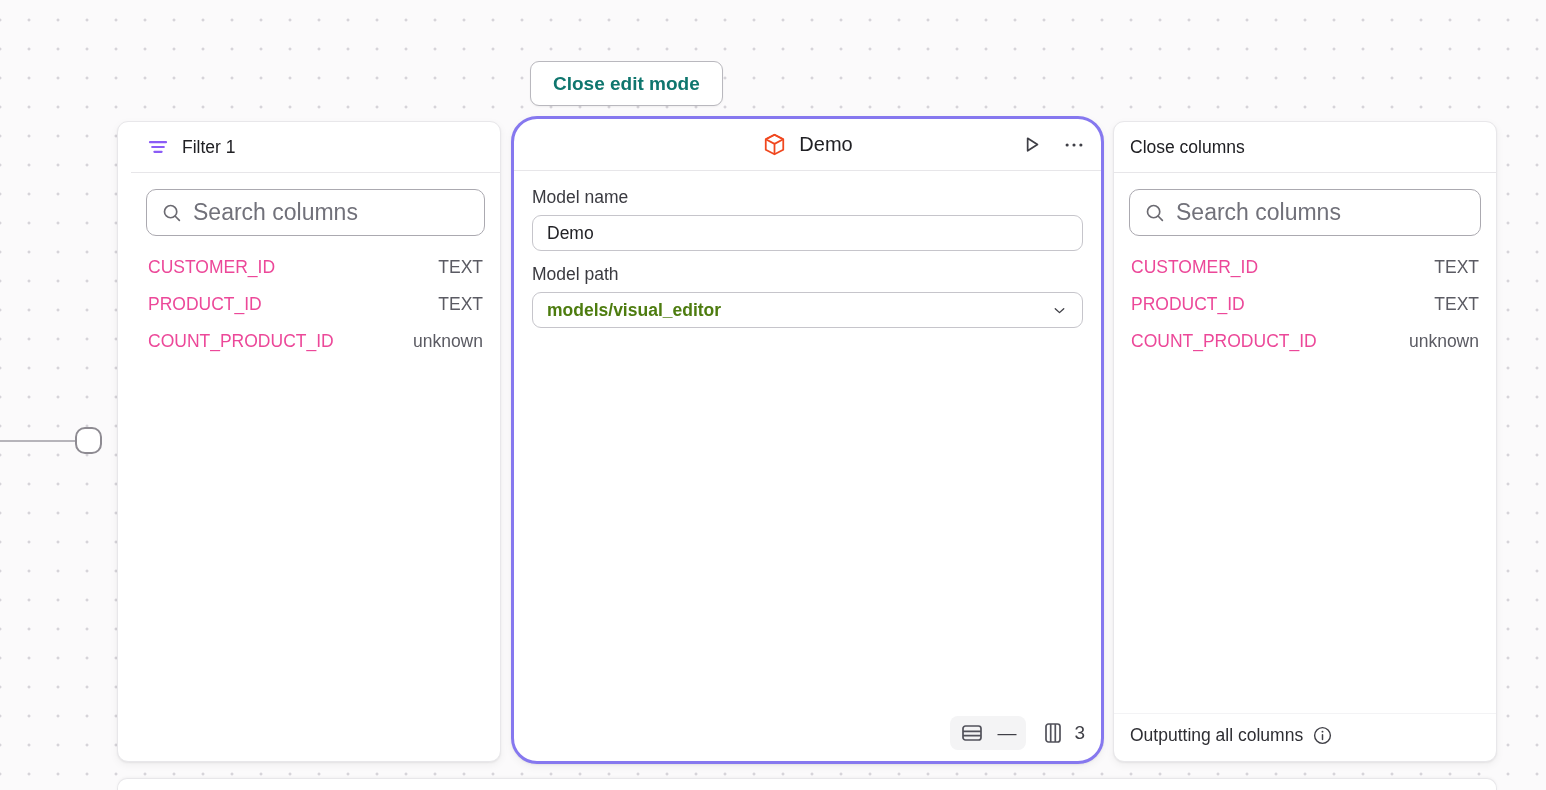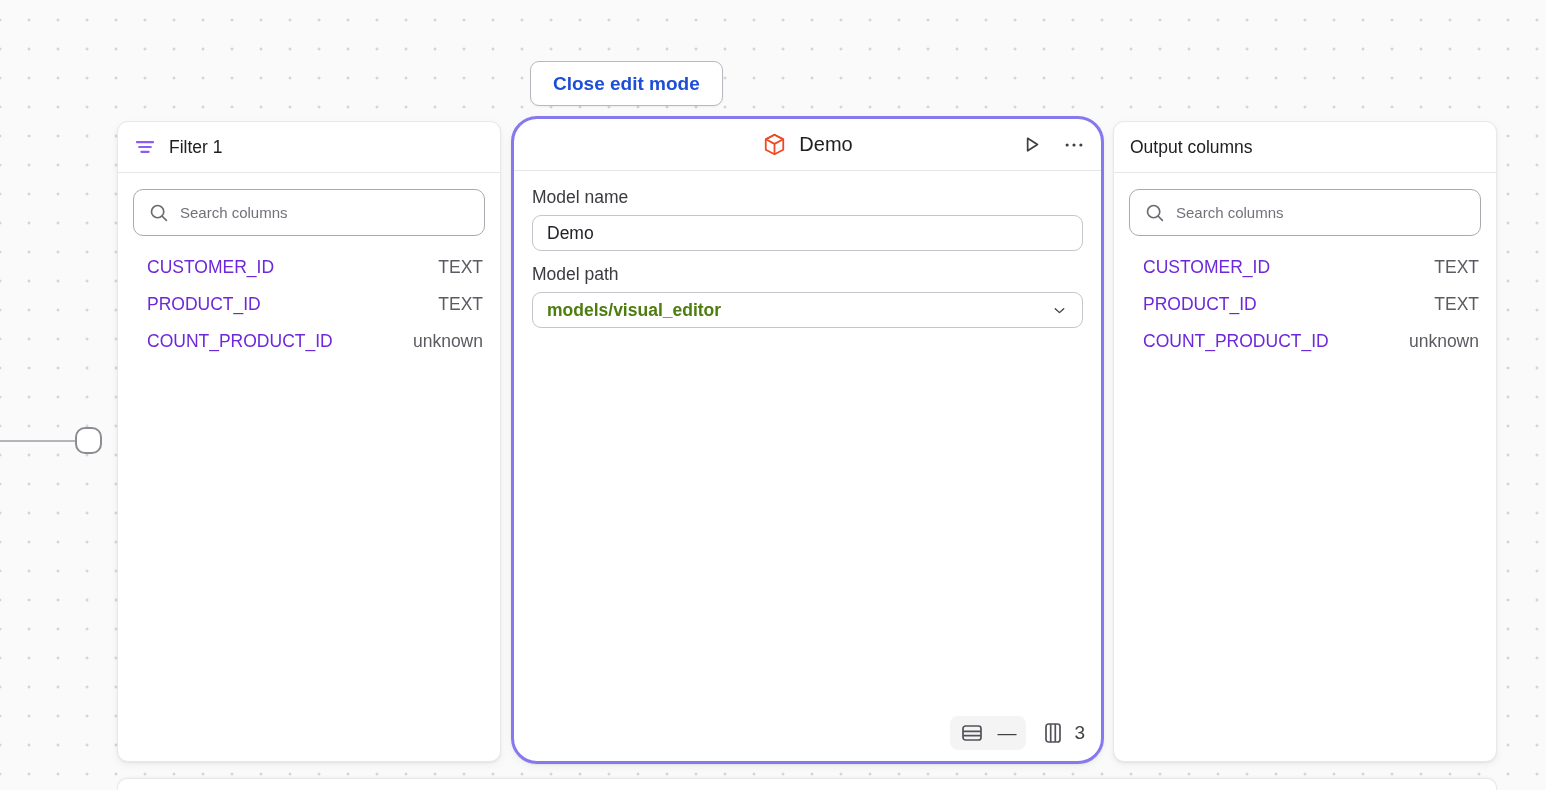--- a/index.html
+++ b/index.html
@@ -22,21 +22,21 @@
   .connector-handle {
     position: absolute; left: 75px; top: 427px; width: 27px; height: 27px;
     background: #ffffff; border: 2px solid #8e8b92; border-radius: 10px;
   }
 
   .close-btn {
     position: absolute; left: 530px; top: 61px; height: 45px;
     padding: 0 22px; background: #ffffff;
     border: 1px solid #b9b8be; border-radius: 9px;
     font-family: "Liberation Sans", sans-serif;
-    font-size: 19px; font-weight: 700; color: #1d4ed8;
+    font-size: 19px; font-weight: 700; color: #0f766e;
     display: flex; align-items: center; cursor: pointer;
     box-shadow: 0 1px 2px rgba(20,20,25,0.05);
   }
 
   
   .panel {
     position: absolute; background: #ffffff;
     border: 1px solid #e8e7ea; border-radius: 11px;
     box-shadow: 0 1px 2px rgba(16,16,20,0.06), 0 3px 8px rgba(16,16,20,0.05);
   }
@@ -47,34 +47,34 @@
   .panel-title { font-size: 17.5px; font-weight: 500; color: #202024; }
   .panel-body { padding: 16px 15px 0 15px; }
 
   .search-box {
     height: 47px; border: 1px solid #aba9b0; border-radius: 10px;
     display: flex; align-items: center; gap: 11px; padding: 0 14px;
     background: #ffffff;
   }
   .search-box input {
     border: none; outline: none; flex: 1; font-family: "Liberation Sans", sans-serif;
-    font-size: 15px; color: #2c2c31; background: transparent;
+    font-size: 23px; color: #2c2c31; background: transparent;
   }
   .search-box input::placeholder { color: #71717a; }
 
   .col-list { margin-top: 13px; }
   .col-row {
     display: flex; justify-content: space-between; align-items: center;
     padding: 8px 2px; font-size: 17.5px;
   }
-  .col-name { color: #6d28d9; margin-left: 12px; }
+  .col-name { color: #ec4899; }
   .col-type { color: #5b5b63; }
 
   
-  .panel-filter { left: 117px; top: 121px; width: 384px; height: 641px; }
+  .panel-filter { left: 117px; top: 121px; width: 384px; height: 641px; padding-left: 13px; }
 
   
   .panel-model {
     left: 511px; top: 116px; width: 593px; height: 648px;
     border: 3px solid #8678ef; border-radius: 26px;
   }
   .panel-model .panel-header {
     justify-content: center; position: relative; height: 52px;
   }
   .model-title-group { display: flex; align-items: center; gap: 12px; }
@@ -237,21 +237,21 @@
           <path d="M9.7 3 V21 M14.3 3 V21" stroke="#52525b" stroke-width="1.7"></path>
         </svg>
       </span>
       <span class="stat-num">3</span>
     </div>
   </div>
 </div>
 
 <div class="panel panel-output">
   <div class="panel-header">
-    <span class="panel-title">Output columns</span>
+    <span class="panel-title">Close columns</span>
   </div>
   <div class="panel-body">
     <div class="search-box">
       <span>
         <svg width="21" height="21" viewBox="0 0 24 24" fill="none">
           <circle cx="11" cy="11" r="7" stroke="#6b6a71" stroke-width="1.9"></circle>
           <path d="M16.3 16.3 L21 21" stroke="#6b6a71" stroke-width="1.9" stroke-linecap="round"></path>
         </svg>
       </span>
       <input type="text" placeholder="Search columns" style="">
@@ -264,15 +264,25 @@
       <div class="col-row">
         <span class="col-name">PRODUCT_ID</span>
         <span class="col-type">TEXT</span>
       </div>
       <div class="col-row">
         <span class="col-name">COUNT_PRODUCT_ID</span>
         <span class="col-type">unknown</span>
       </div>
     </div>
   </div>
+  <div class="output-footer">
+    <span>Outputting all columns</span>
+    <span>
+      <svg width="21" height="21" viewBox="0 0 24 24" fill="none">
+        <circle cx="12" cy="12" r="9" stroke="#3f3f46" stroke-width="1.6"></circle>
+        <path d="M12 11 V16.5" stroke="#3f3f46" stroke-width="1.7" stroke-linecap="round"></path>
+        <circle cx="12" cy="7.6" r="1.1" fill="#3f3f46"></circle>
+      </svg>
+    </span>
+  </div>
 </div>
 
 <div class="bottom-panel"></div>
 
 </body></html>

